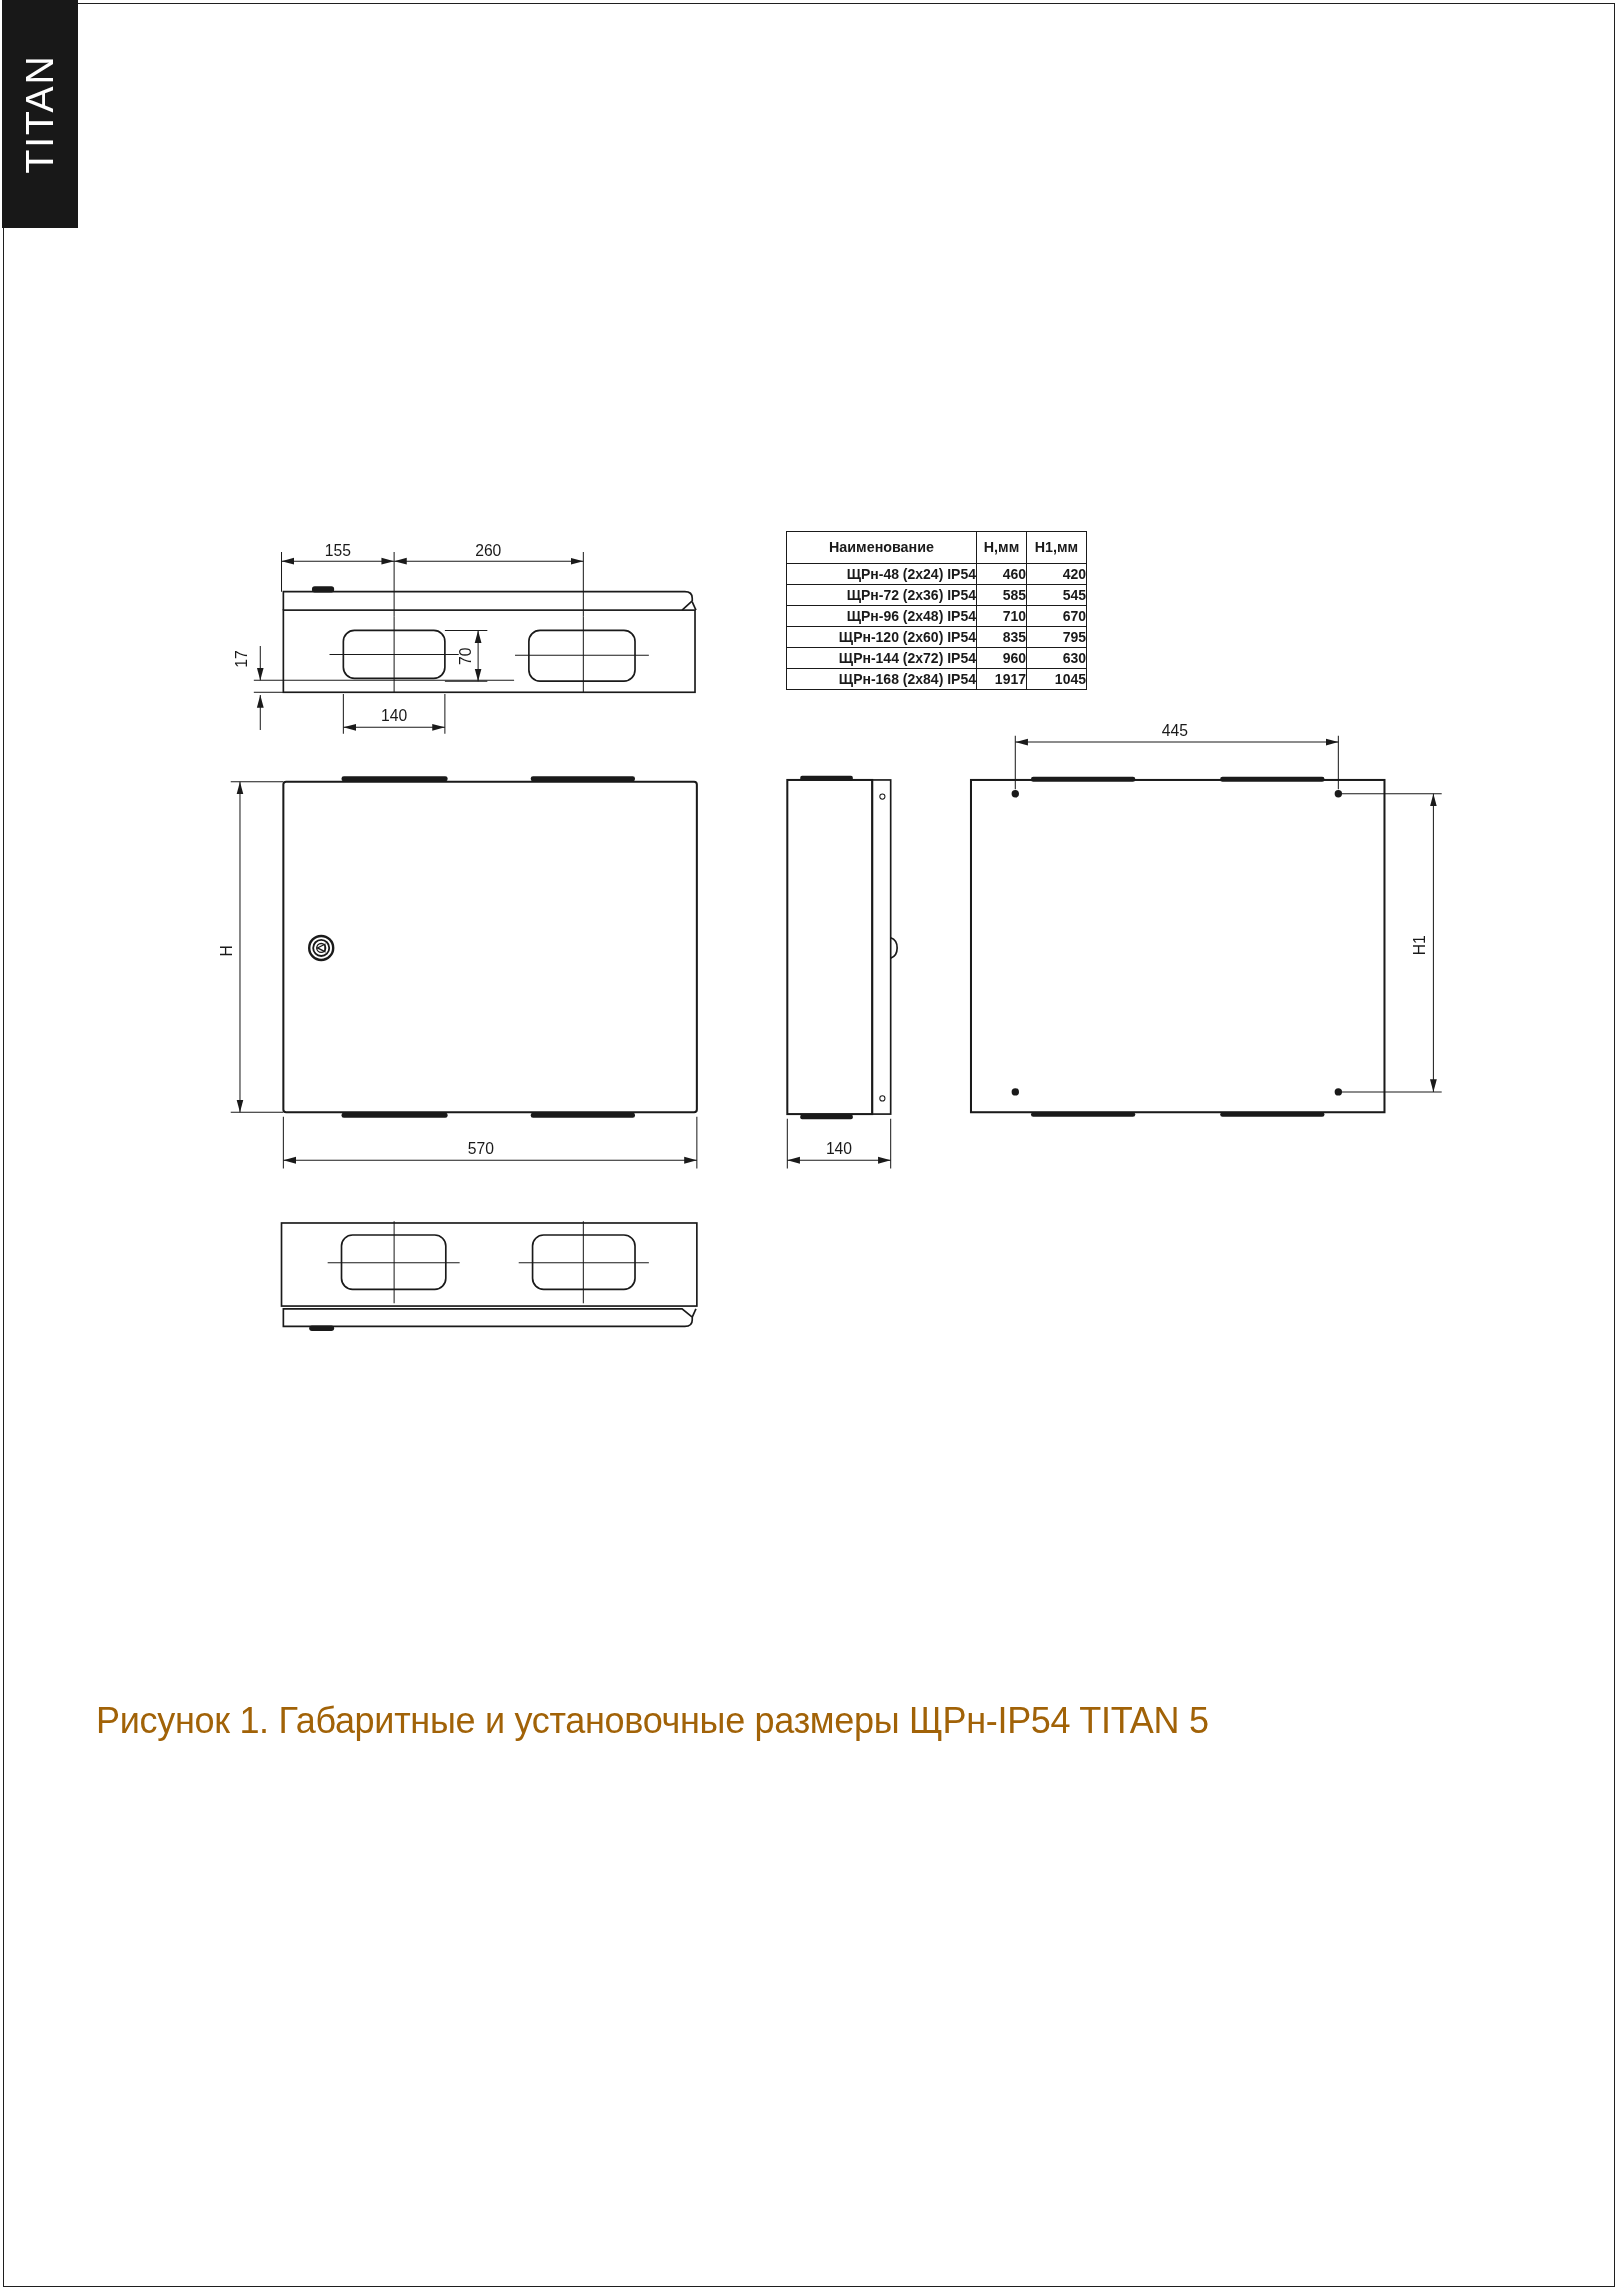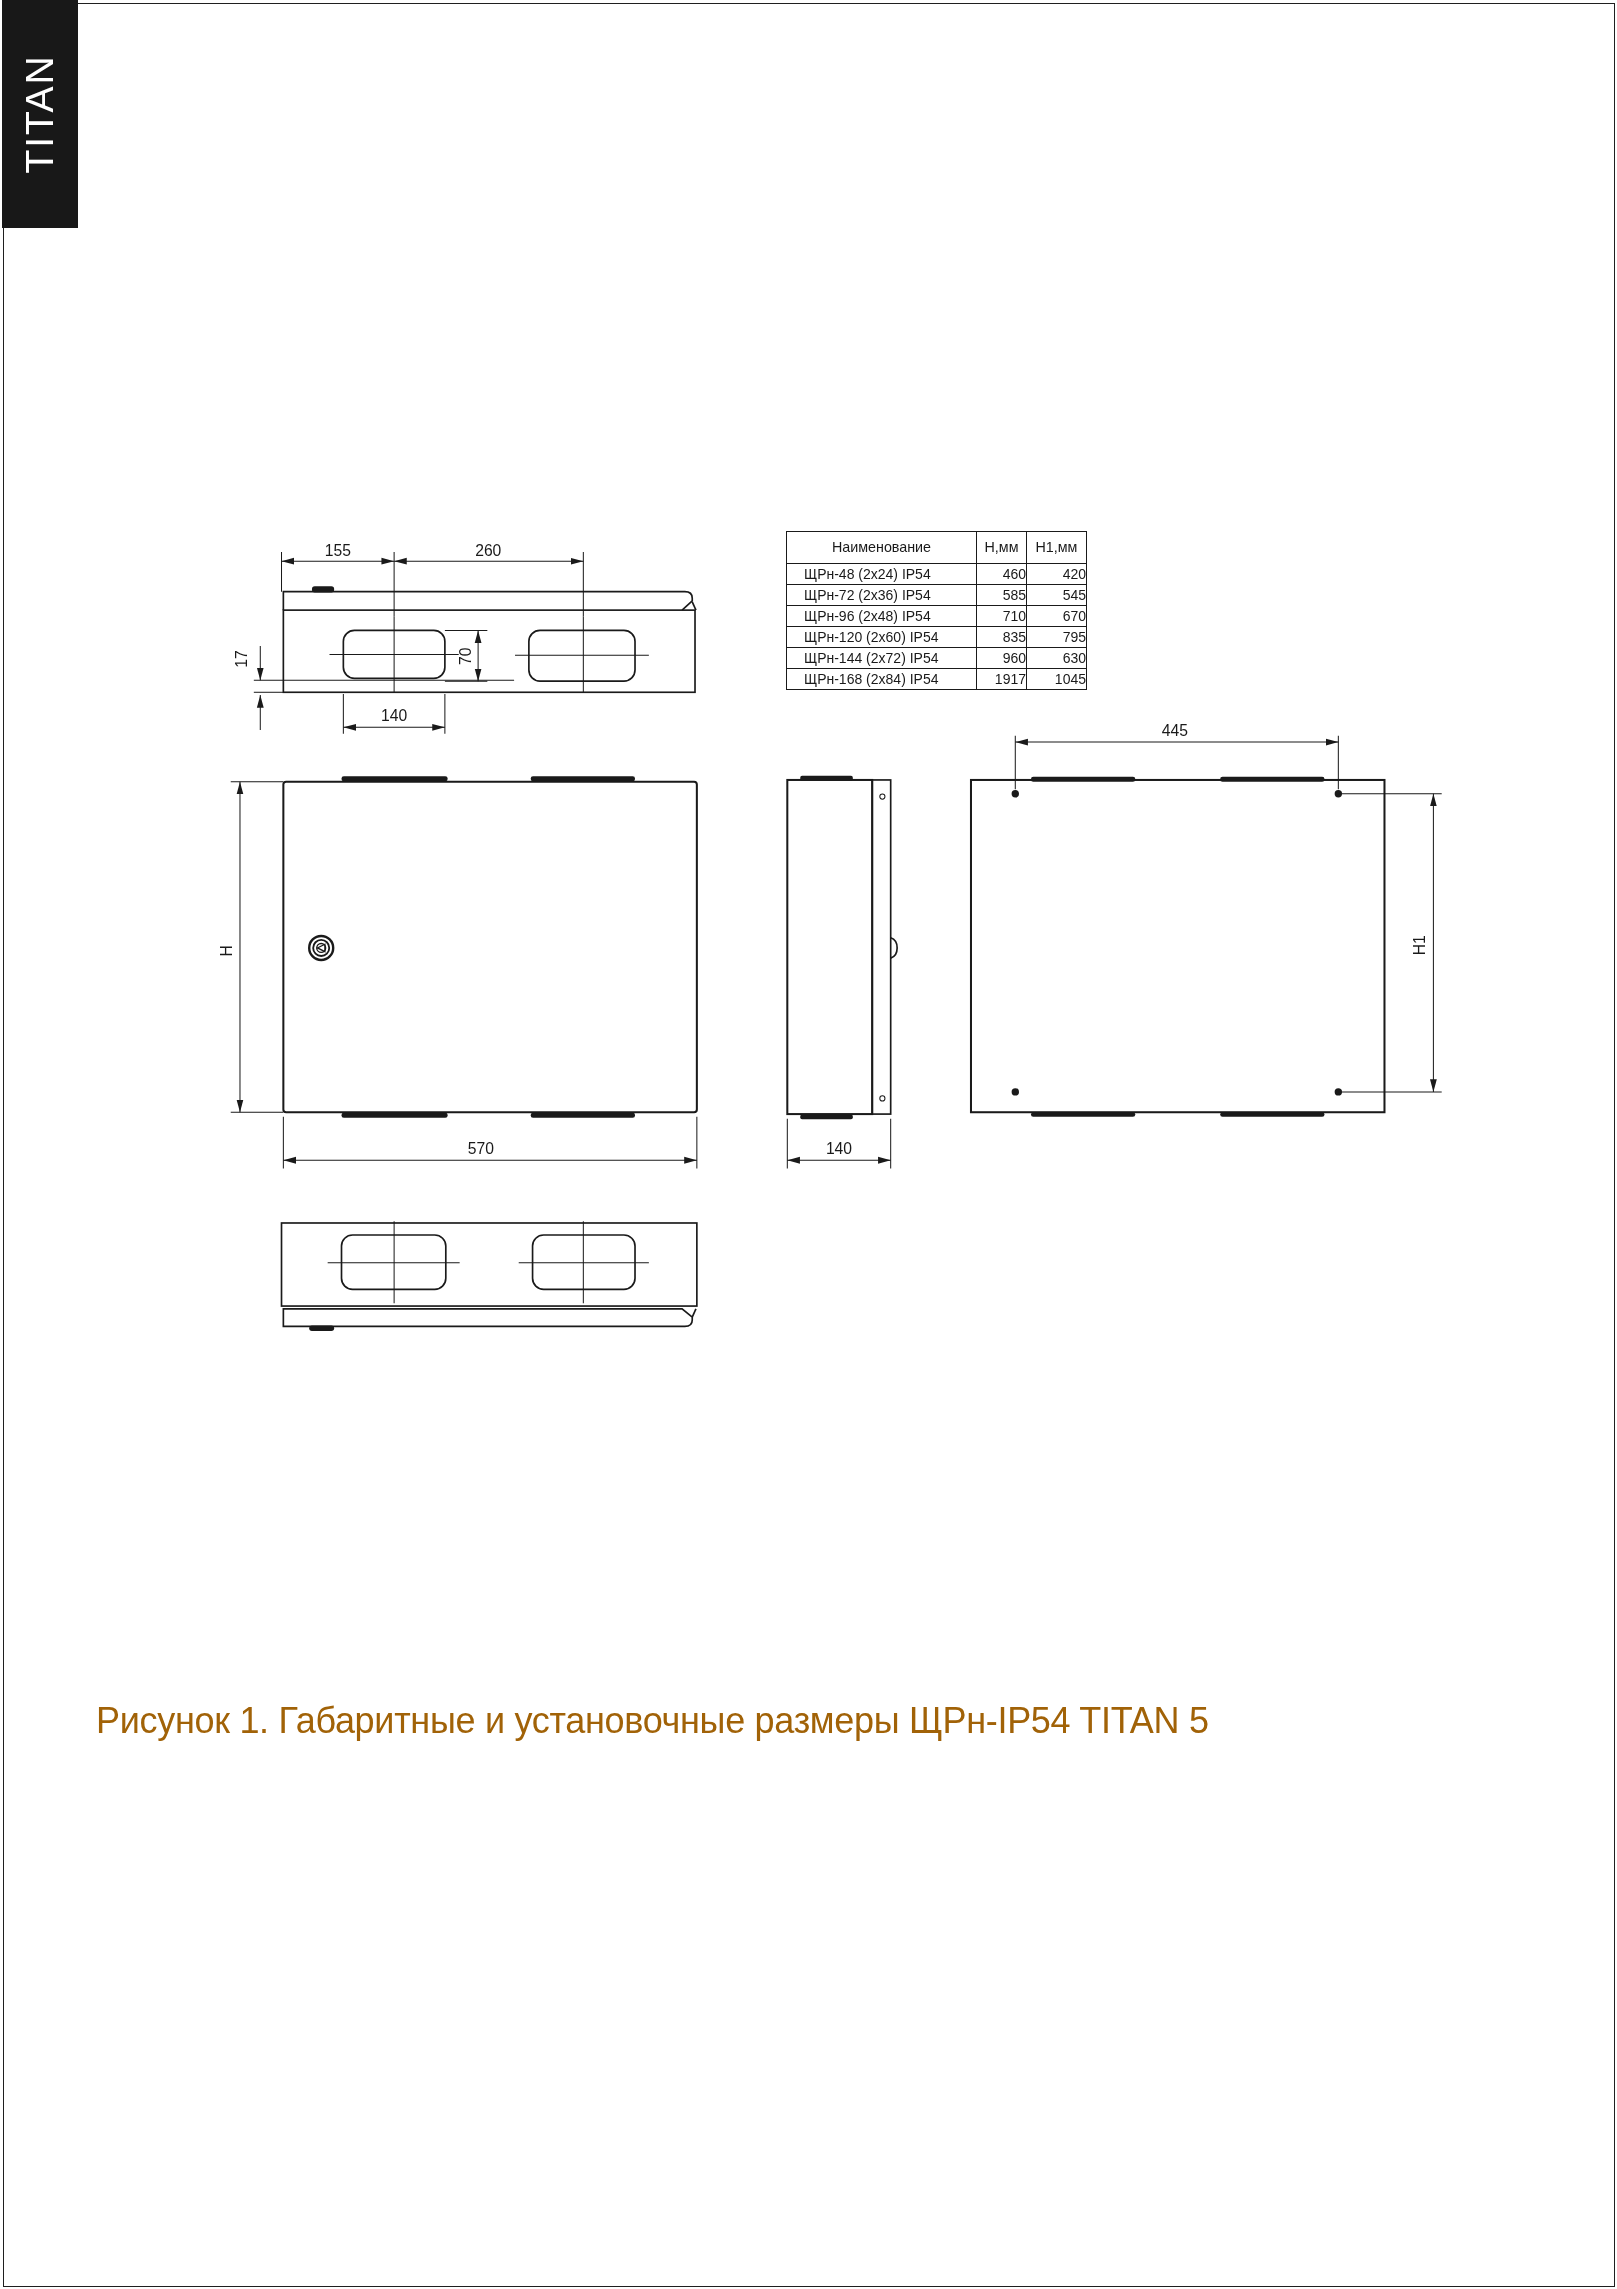--- a/index.html
+++ b/index.html
@@ -10,24 +10,24 @@
   .banner-text{position:absolute;left:50%;top:50%;transform:translate(-50%,-50%) rotate(-90deg);
         color:#ffffff;font-size:39px;letter-spacing:1.8px;white-space:nowrap;}
   svg.drawing{position:absolute;left:0;top:0;}
   .obj{stroke:#1a1a1a;stroke-width:1.8;fill:none;}
   .obj2{stroke:#1a1a1a;stroke-width:2.2;fill:none;}
   .thin{stroke:#1a1a1a;stroke-width:1.1;fill:none;}
   .dimtxt{font-family:"Liberation Sans",sans-serif;font-size:17px;fill:#1a1a1a;text-anchor:middle;}
   .solid{fill:#1a1a1a;stroke:none;}
   .sizes{position:absolute;left:786px;top:531px;border-collapse:collapse;table-layout:fixed;
         font-size:14px;line-height:1;}
-  .sizes td,.sizes th{border:1.4px solid #1a1a1a;padding:0;font-weight:400;overflow:hidden;white-space:nowrap;}
+  .sizes td,.sizes th{border:1.4px solid #1a1a1a;padding:0;font-weight:700;overflow:hidden;white-space:nowrap;}
   .sizes th{height:31px;text-align:center;font-size:14.3px;}
   .sizes td{height:20px;text-align:right;}
-  .sizes td.nm{text-align:left;padding-left:17px;}
+  .sizes td.nm{text-align:right;padding-left:17px;}
   .caption{position:absolute;left:96px;top:1700px;font-size:36px;letter-spacing:-0.3px;
         white-space:nowrap;color:#a16207;}
 </style>
 </head>
 <body>
 
 <div class="page">
   <div class="page-border"></div>
 
   <div class="banner">

